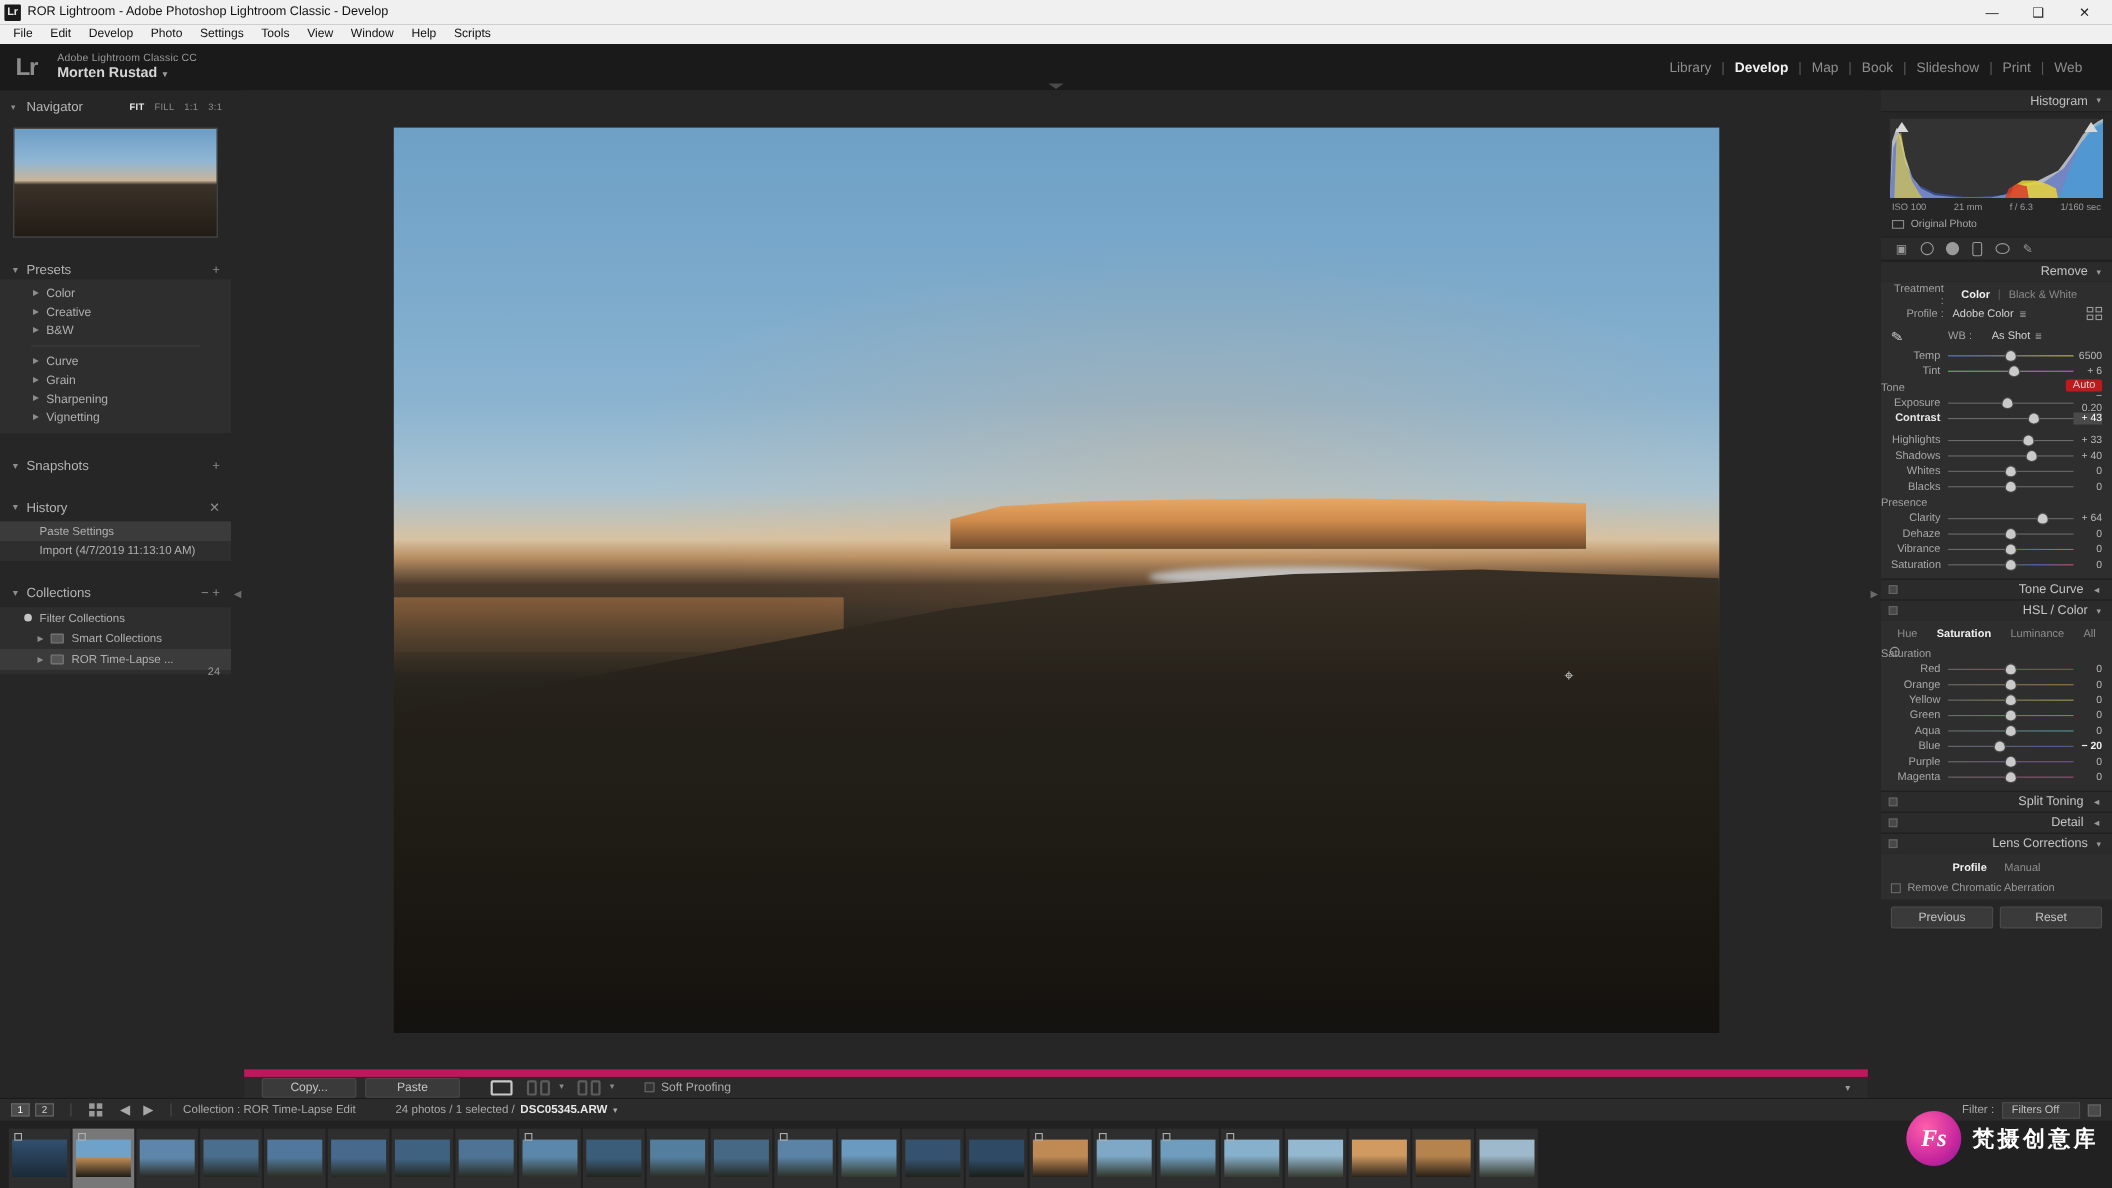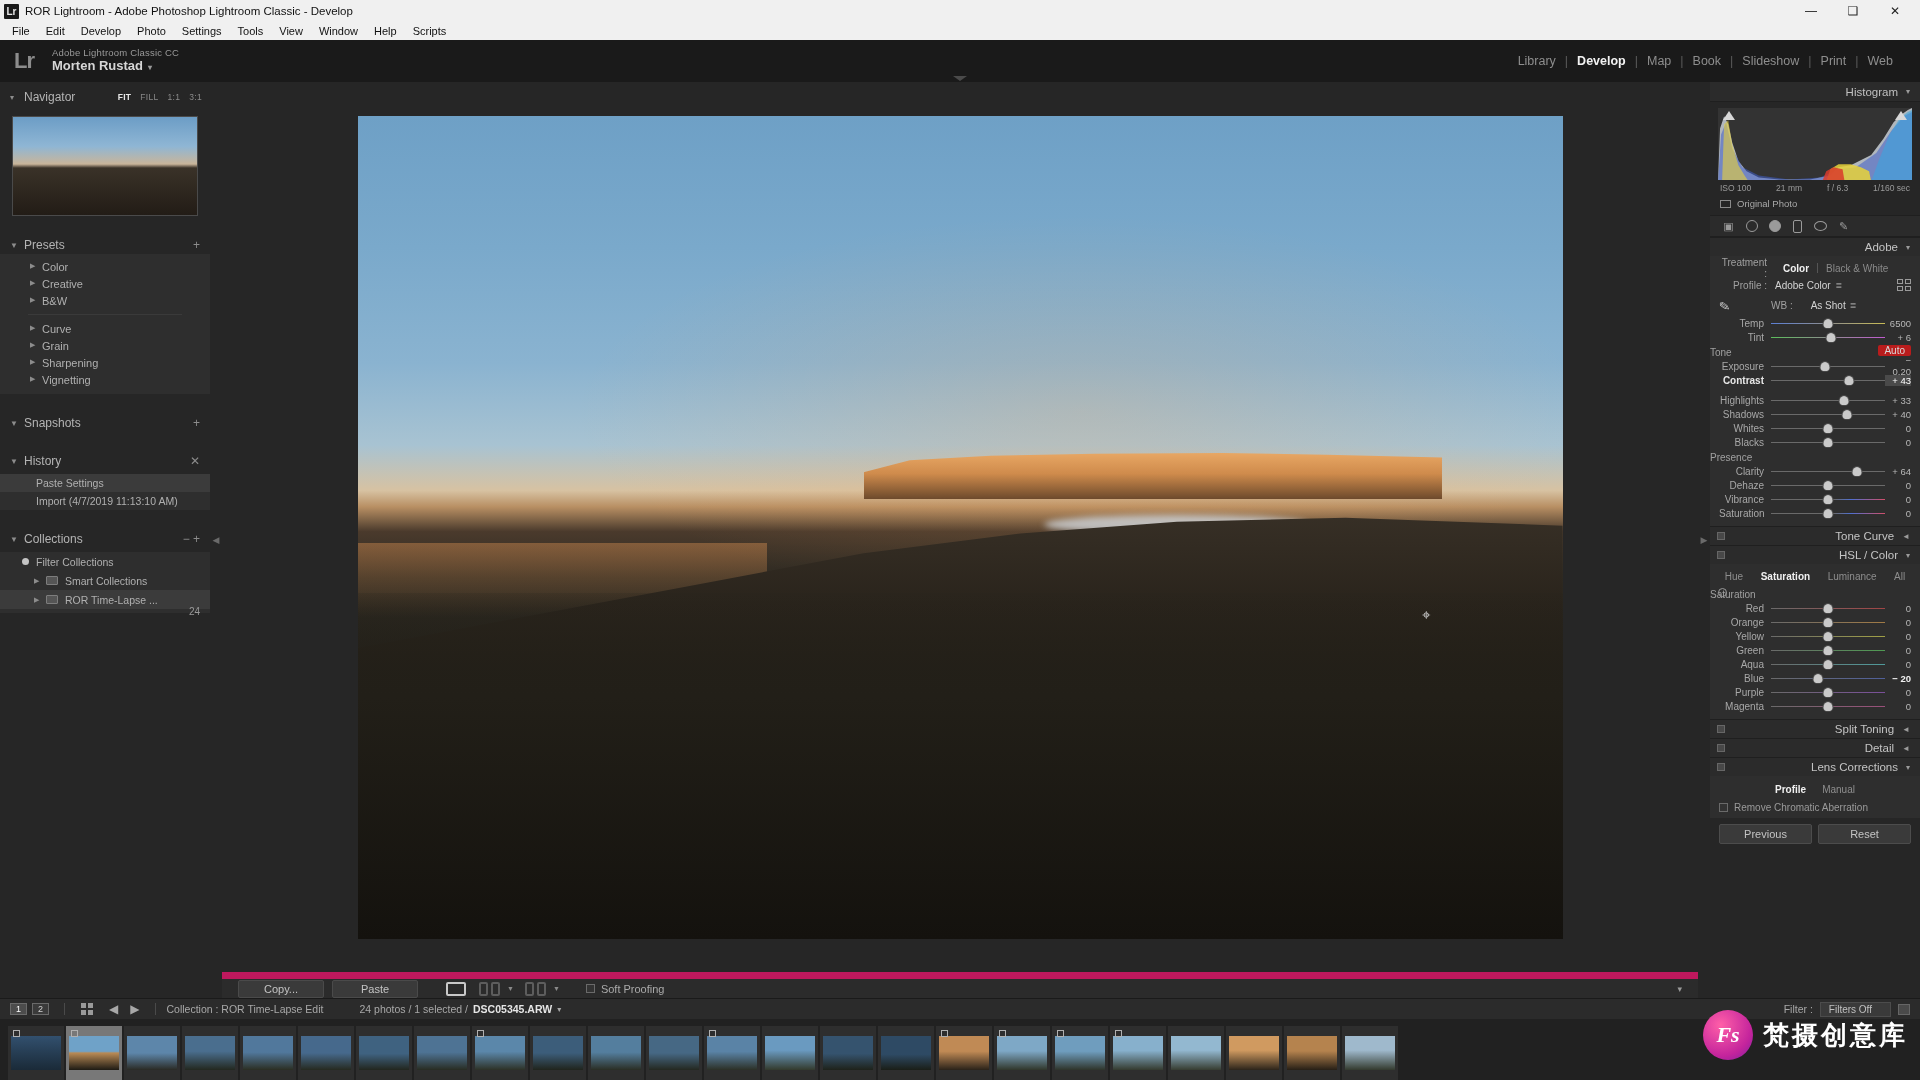--- a/index.html
+++ b/index.html
@@ -229,21 +229,21 @@
     border:1px solid #b0b0b0; }
 
   
   .wm { position:absolute; right:12px; bottom:20px; display:flex;
     align-items:center; gap:10px; z-index:50; }
   .wm-logo { width:50px; height:50px; border-radius:50%;
     background:radial-gradient(circle at 35% 30%, #ff5fa8, #c4249c 65%, #7b1fa2);
     color:#fff; font-size:22px; font-style:italic; font-weight:bold;
     display:flex; align-items:center; justify-content:center;
     font-family:"Liberation Serif", serif; }
-  .wm-txt { color:#fff; font-size:26px; font-weight:bold; letter-spacing:3px; }
+  .wm-txt { color:#fff; font-size:20px; font-weight:bold; letter-spacing:3px; }
 </style>
 </head>
 <body>
 
 <div class="titlebar">
   <div class="tb-icon">Lr</div>
   <div class="tb-title">ROR Lightroom - Adobe Photoshop Lightroom Classic - Develop</div>
   <div class="tb-btns">
     <div class="tb-btn">—</div>
     <div class="tb-btn">❑</div>
@@ -448,21 +448,21 @@
         <span class="tool">
             <span class="rect"></span>
           </span>
         <span class="tool">
             <span class="ell"></span>
           </span>
         <span class="tool">✎</span>
       </div>
 
       <div class="sec-hdr">
-        <span>Adobe</span>
+        <span>Remove</span>
         <span class="tri">▾</span>
       </div>
       <div class="sec-body">
         <div class="treat">
           <span class="lbl">Treatment :</span>
           <span class="opt on">Color</span>
           <span class="bar"></span>
           <span class="opt">Black &amp; White</span>
         </div>
         <div class="prof">

